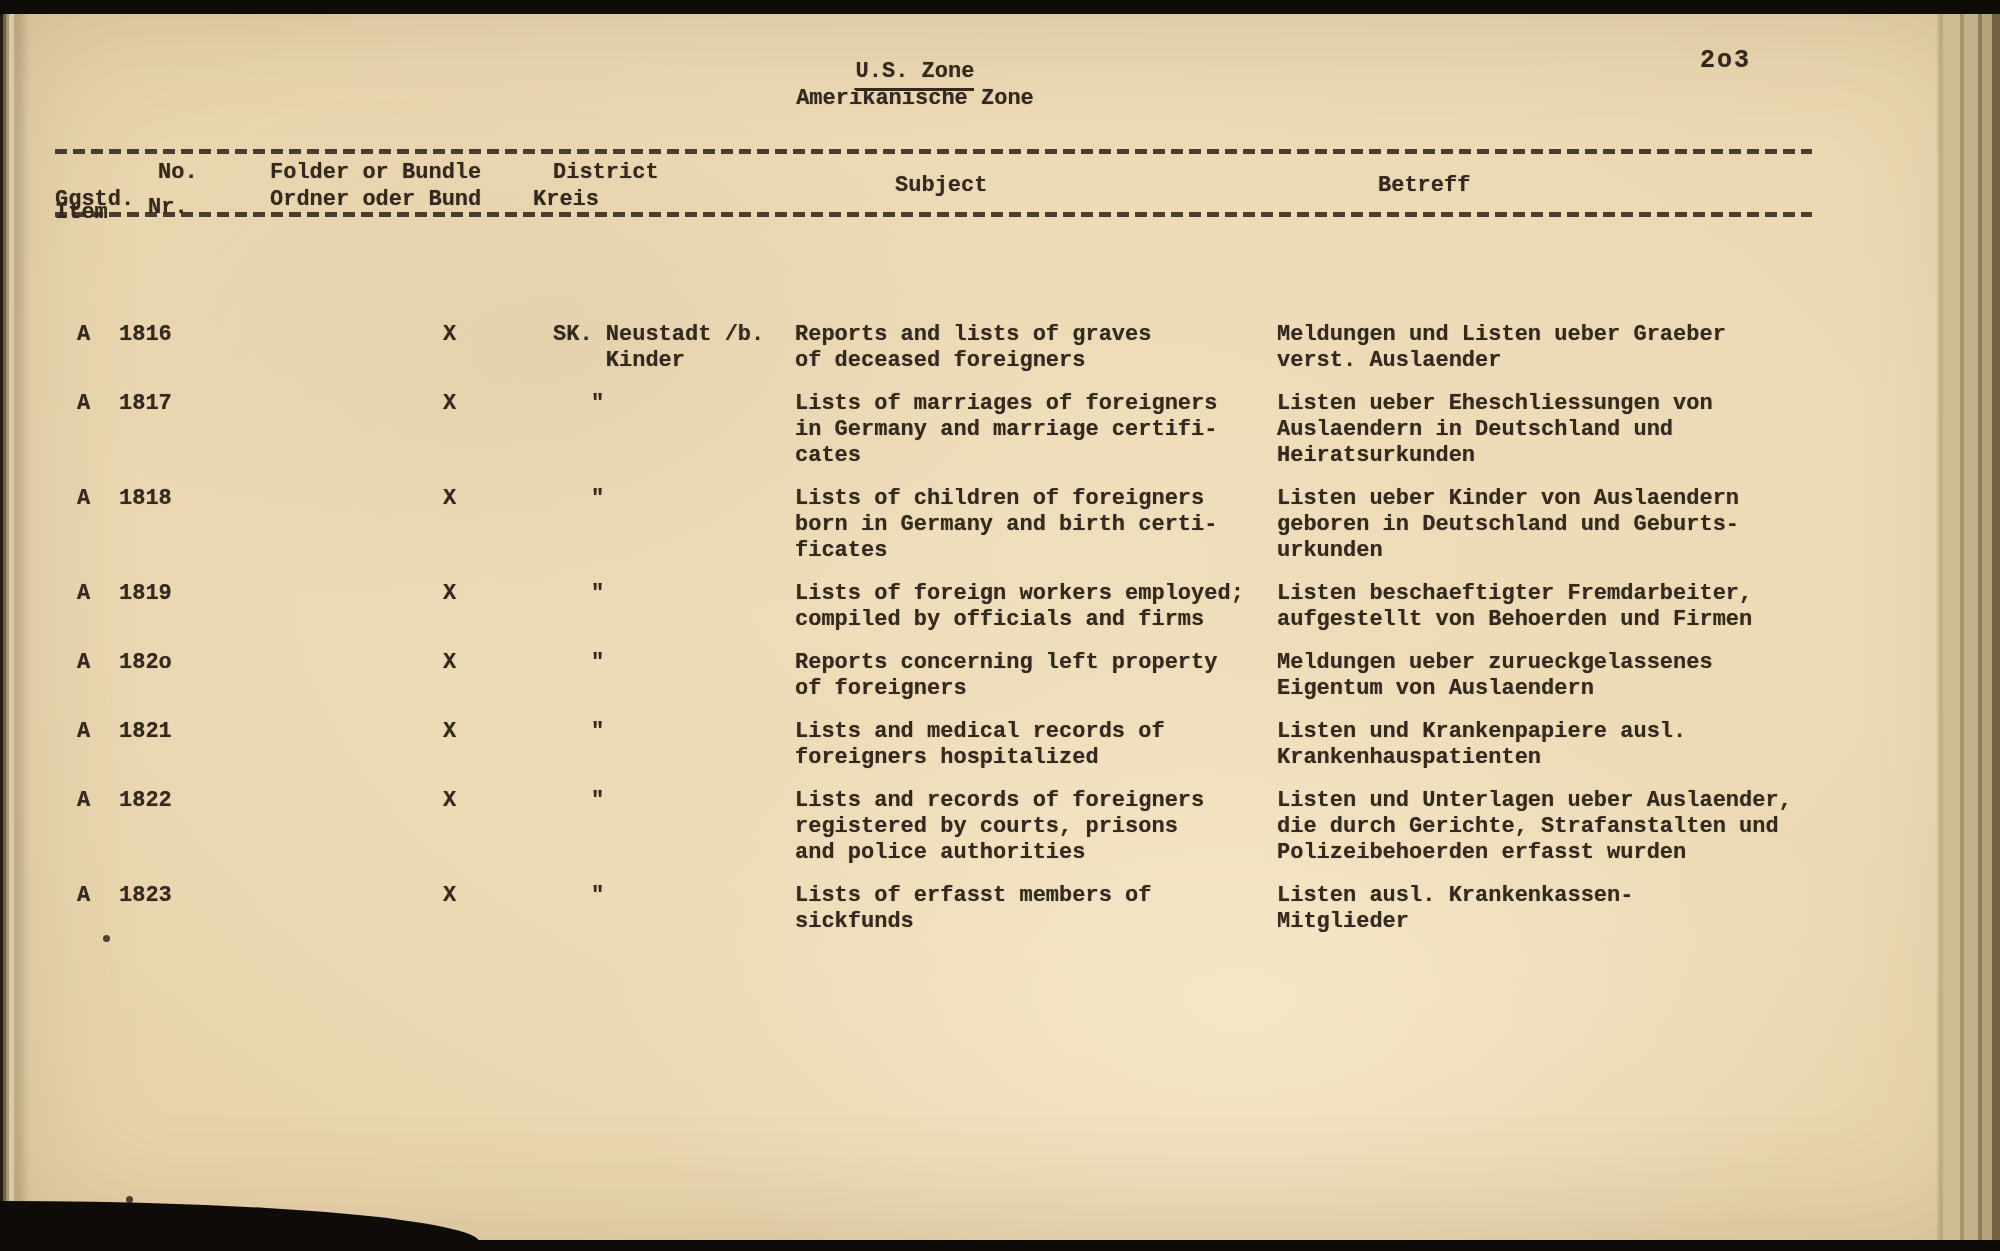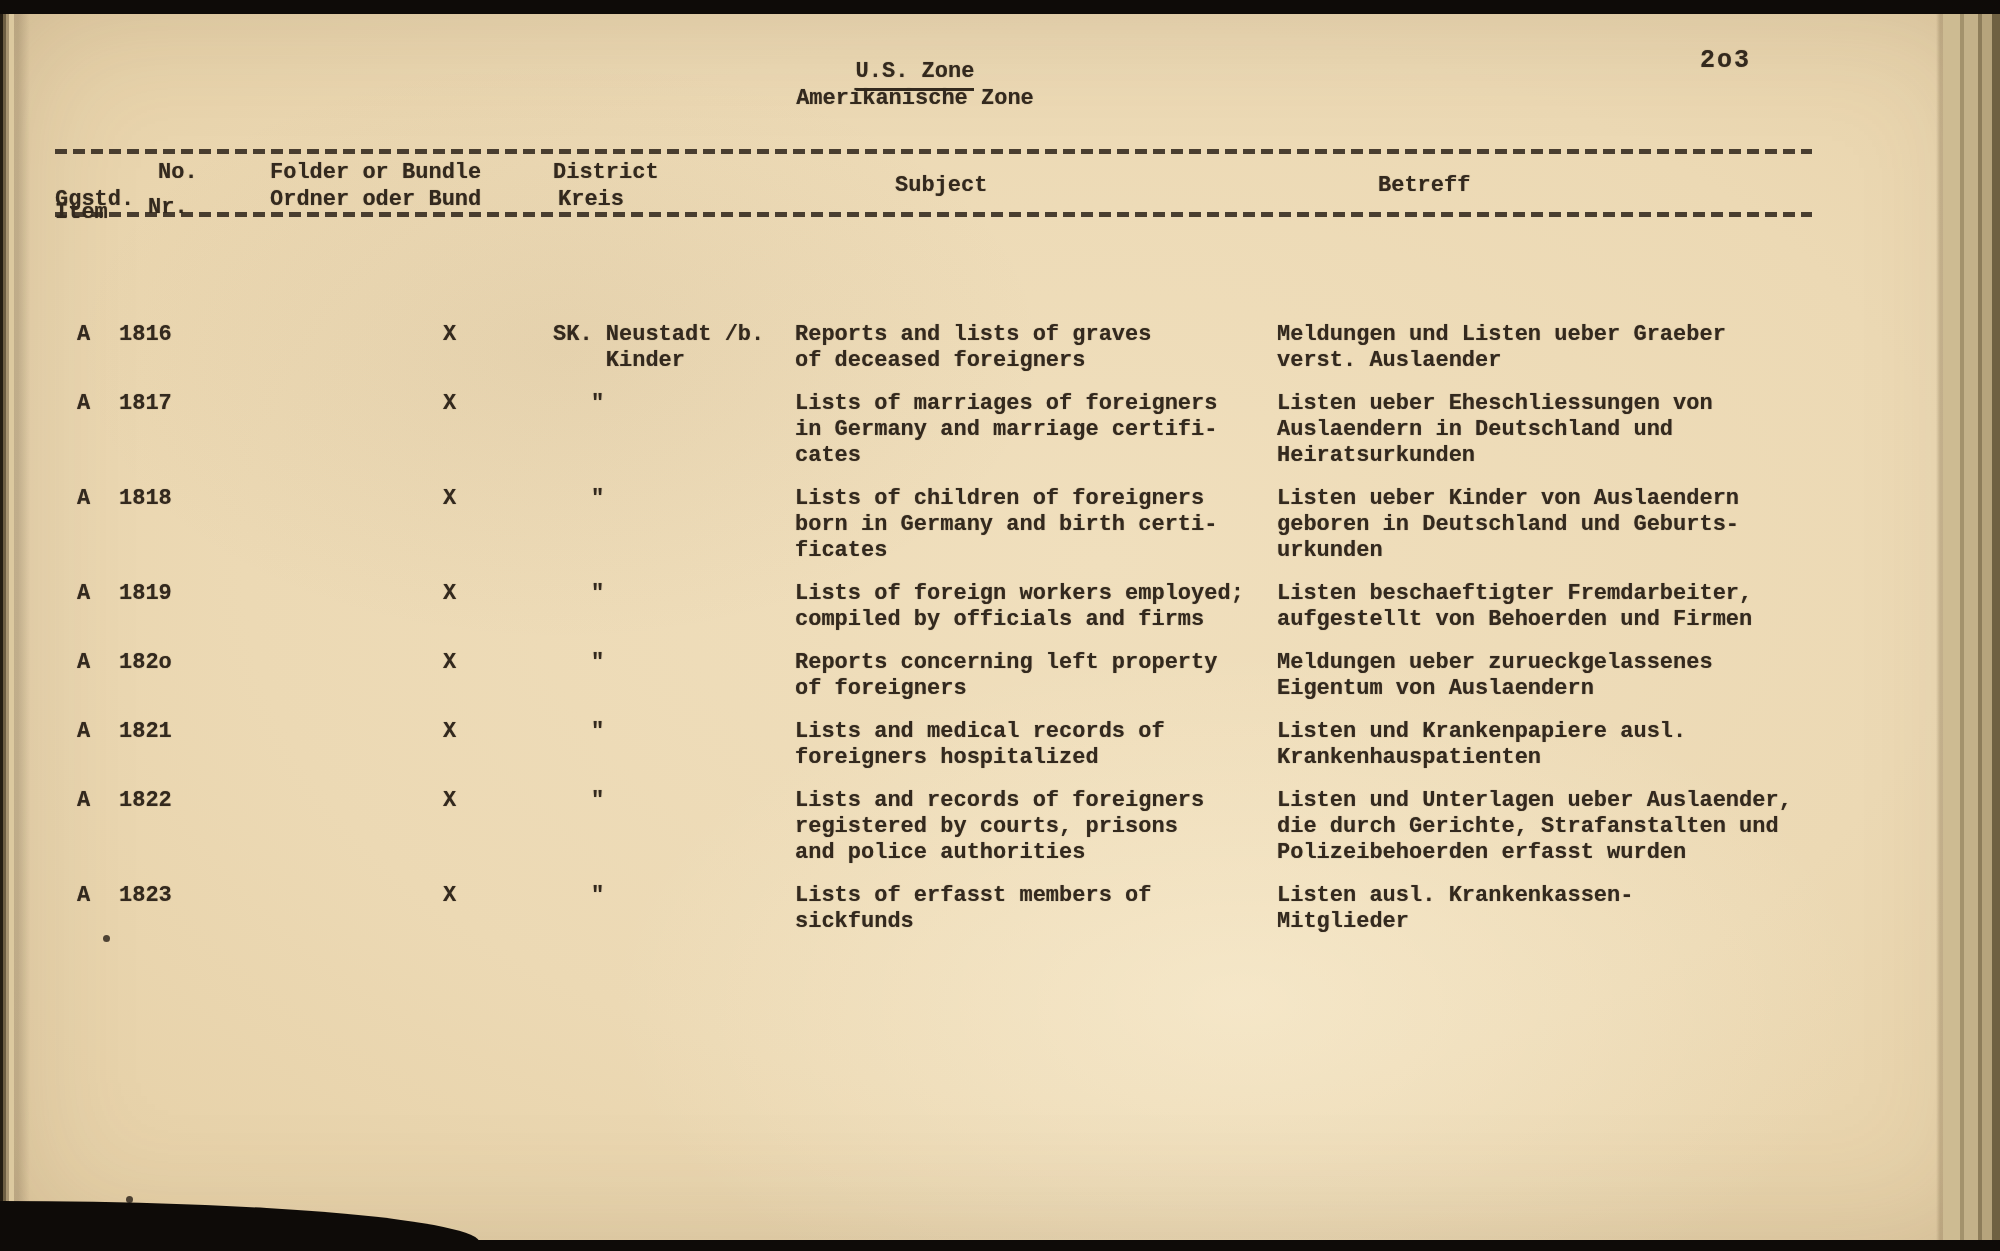--- a/index.html
+++ b/index.html
@@ -91,21 +91,21 @@
   <div class="dashes dash1"></div>
   <div class="dashes dash2"></div>
 
   <div class="hlabel" style="left:55px;top:160px;margin-top:40px;">Item</div>
   <div class="hlabel" style="left:158px;top:160px;">No.</div>
   <div class="hlabel" style="left:270px;top:160px;">Folder or Bundle</div>
   <div class="hlabel" style="left:553px;top:160px;">District</div>
   <div class="hlabel" style="left:55px;top:187px;">Ggstd.</div>
   <div class="hlabel" style="left:148px;top:195px;">Nr.</div>
   <div class="hlabel" style="left:270px;top:187px;">Ordner oder Bund</div>
-  <div class="hlabel" style="left:558px;top:187px;text-align:center;">Kreis</div>
+  <div class="hlabel" style="left:533px;top:187px;text-align:center;">Kreis</div>
   <div class="hlabel" style="left:895px;top:173px;">Subject</div>
   <div class="hlabel" style="left:1378px;top:173px;">Betreff</div>
 
   <div class="rows">
     <div class="row">
       <span class="cell">A</span>
       <span class="cell">1816</span>
       <span class="cell">X</span>
       <span class="cell">SK. Neustadt /b.
     Kinder</span>

